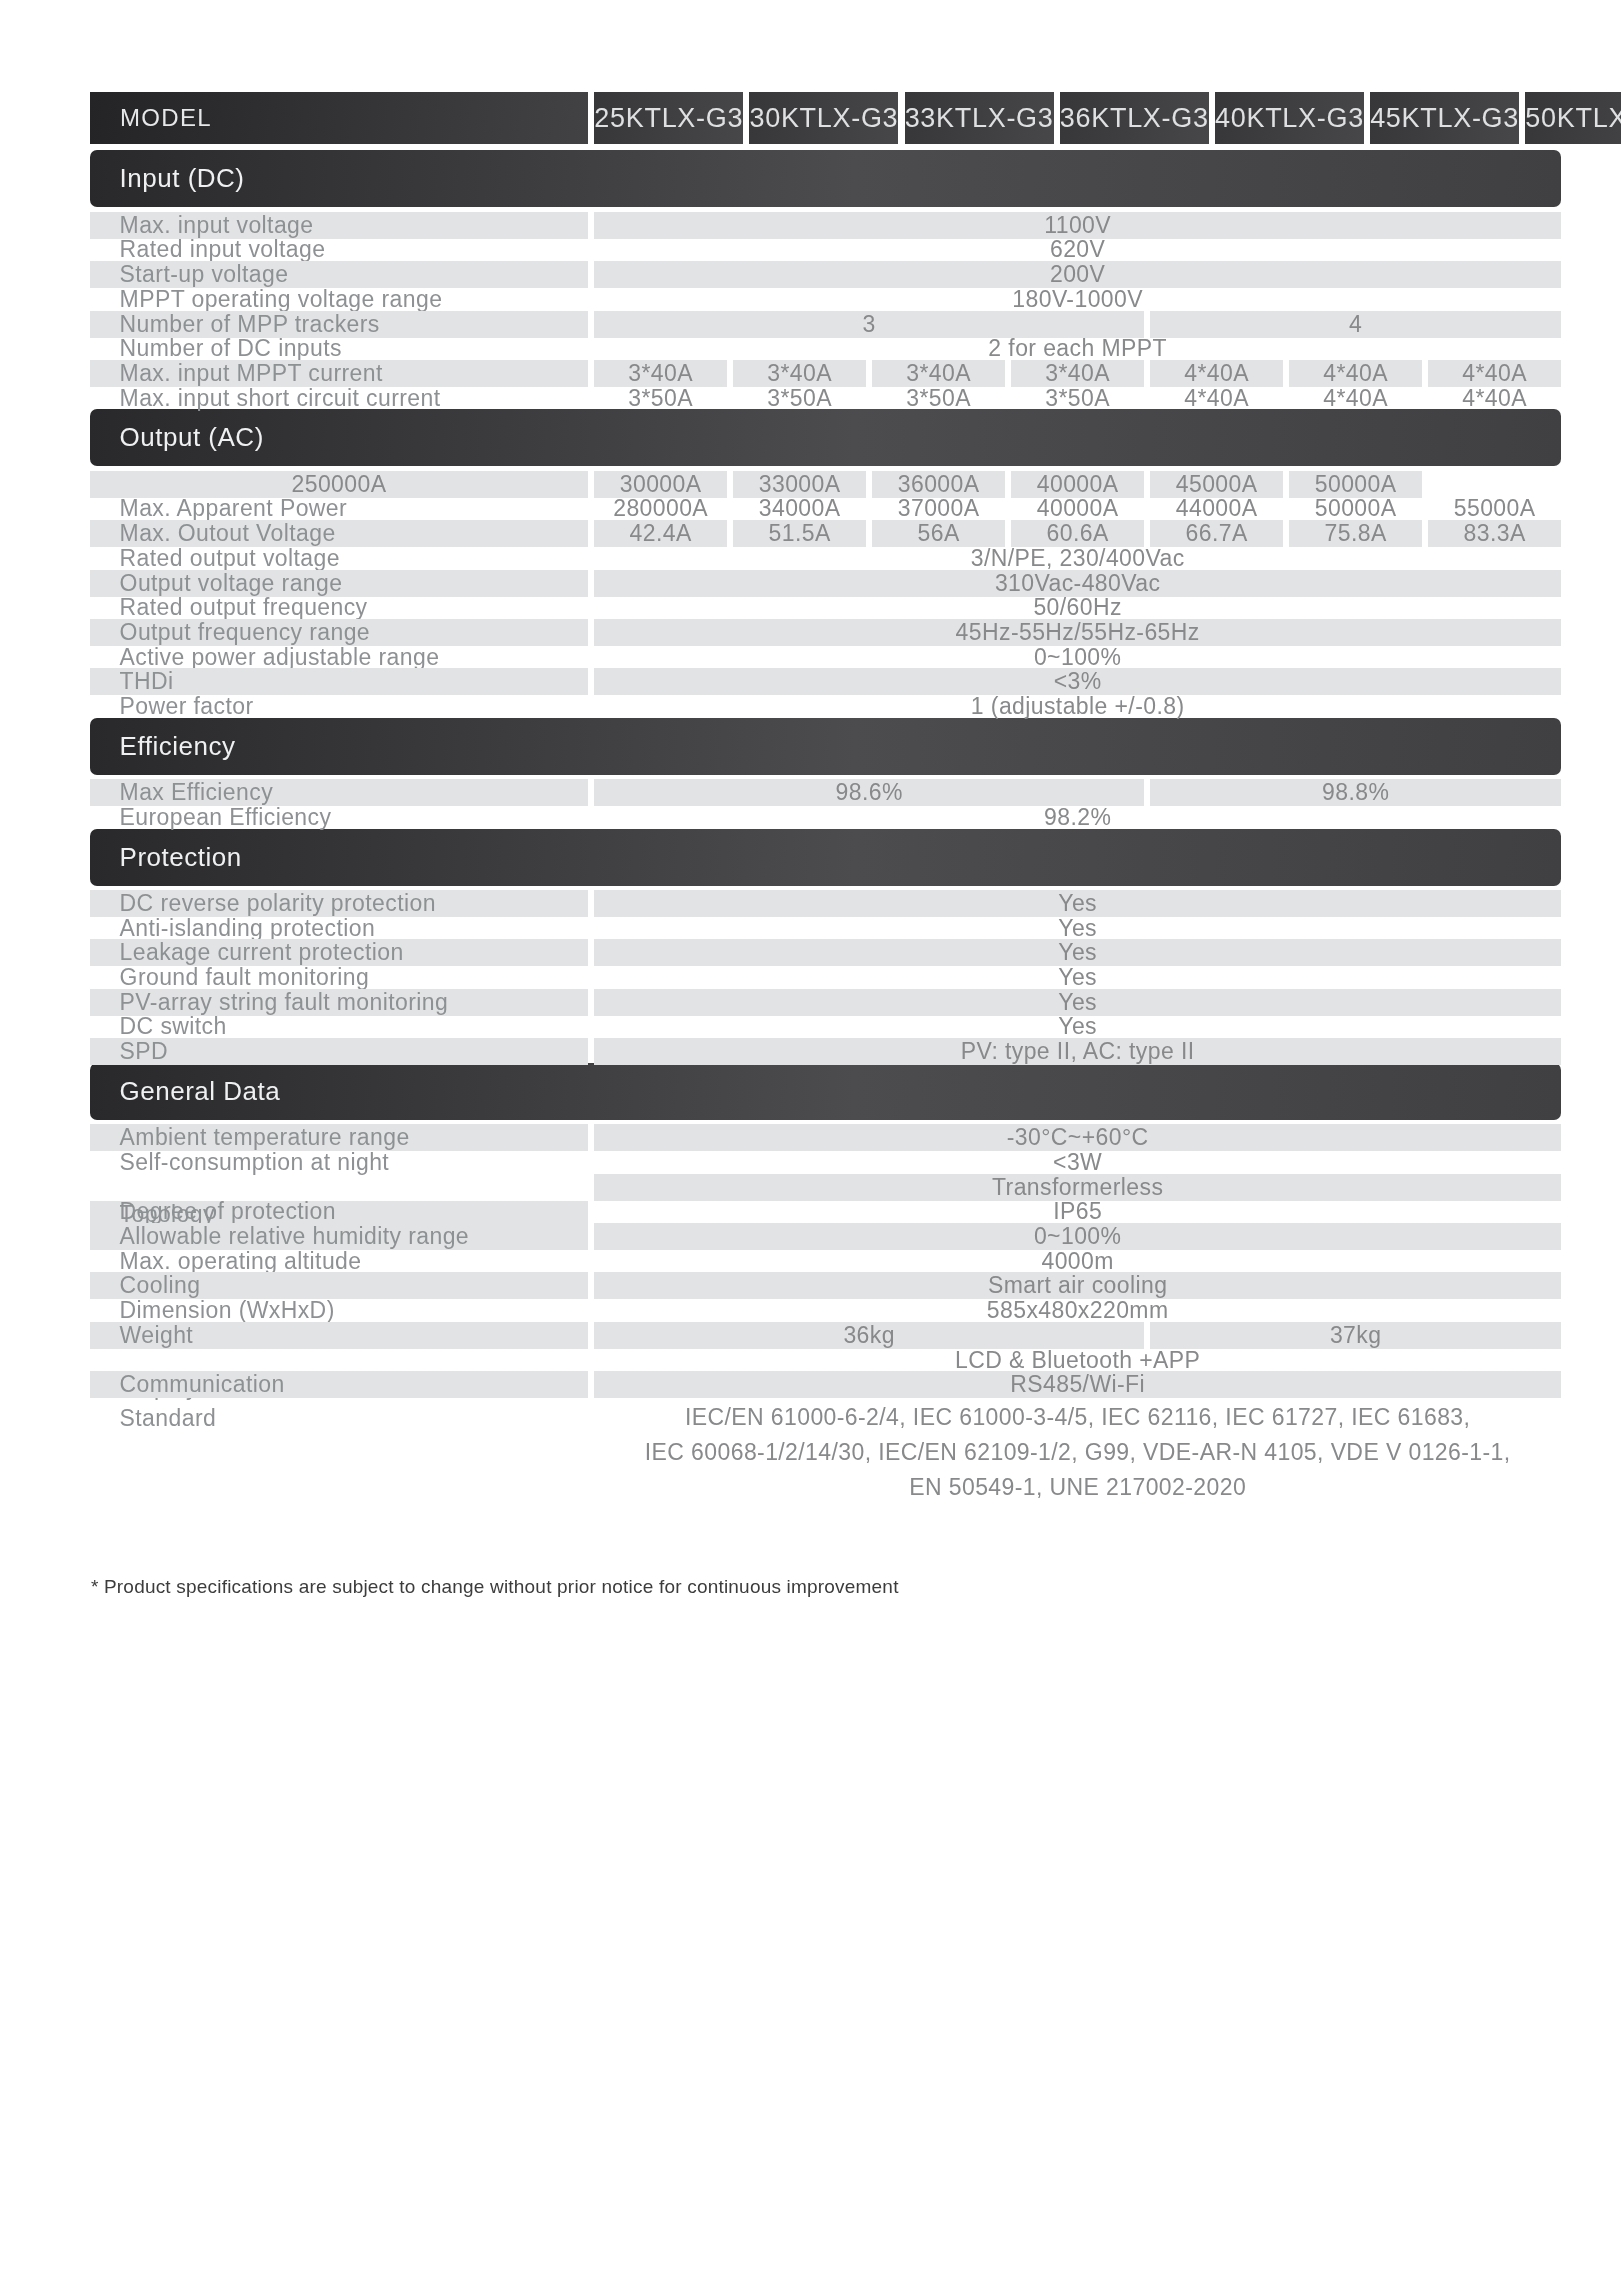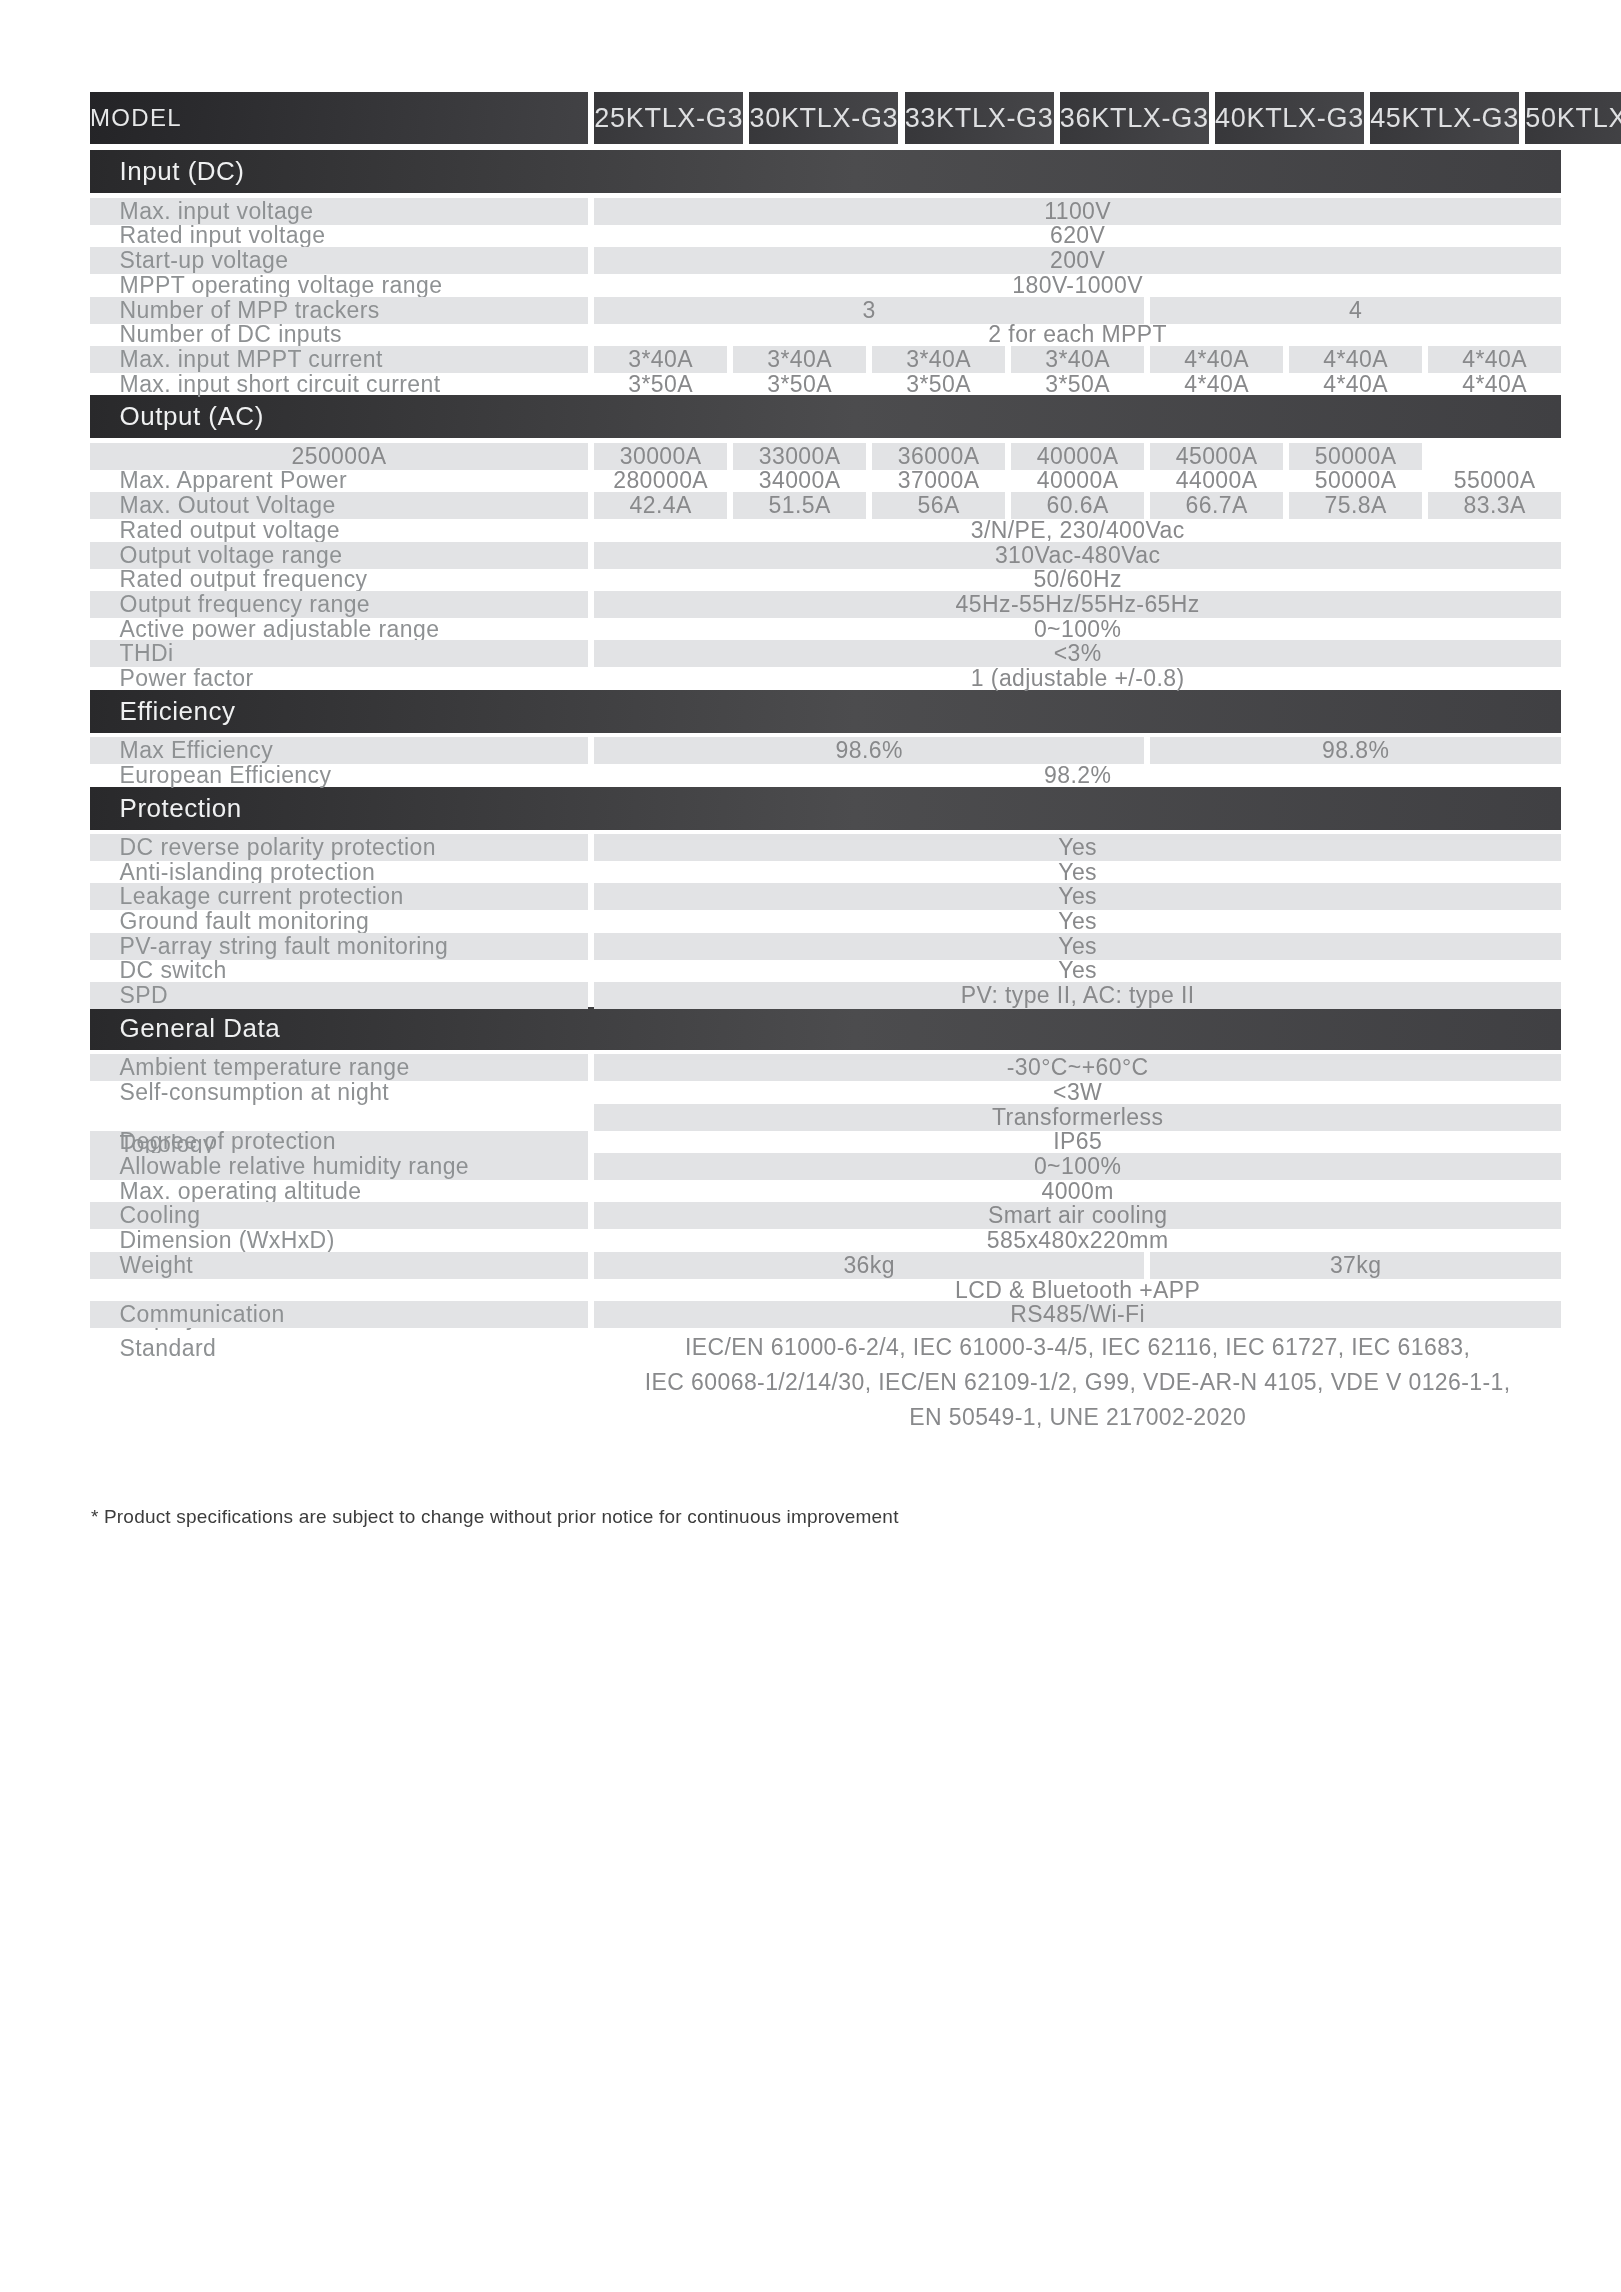--- a/index.html
+++ b/index.html
@@ -35,36 +35,38 @@
     display: flex;
     align-items: center;
     justify-content: center;
     font-size: 27px;
     letter-spacing: 0.7px;
     white-space: nowrap;
   }
   .hdr-cell.model {
     background: linear-gradient(96deg, #242427 0%, #424245 100%);
     justify-content: flex-start;
+    padding-left: 30px;
     font-size: 24px;
     letter-spacing: 1.3px;
     color: #e6e7e8;
   }
   
   .band {
-    height: 43px;
+    height: 57px;
     margin: 1.8px 0 4.5px 0;
     background: linear-gradient(92deg, var(--section_band_start, #29292b) 0%, var(--section_band_end, #4c4c4e) 52%, #404043 100%);
     color: var(--band_text, #eff0f1);
     display: flex;
     align-items: center;
     padding-left: 29.6px;
     box-sizing: border-box;
     font-size: 26px;
     letter-spacing: 0.5px;
+    border-radius: 7px;
   }
   
   .data-row {
     display: grid;
     grid-template-columns: 498px repeat(7, 1fr);
     column-gap: 6.3px;
     height: 22px;
     margin-bottom: 2.7px;
   }
   .data-row.tall {

